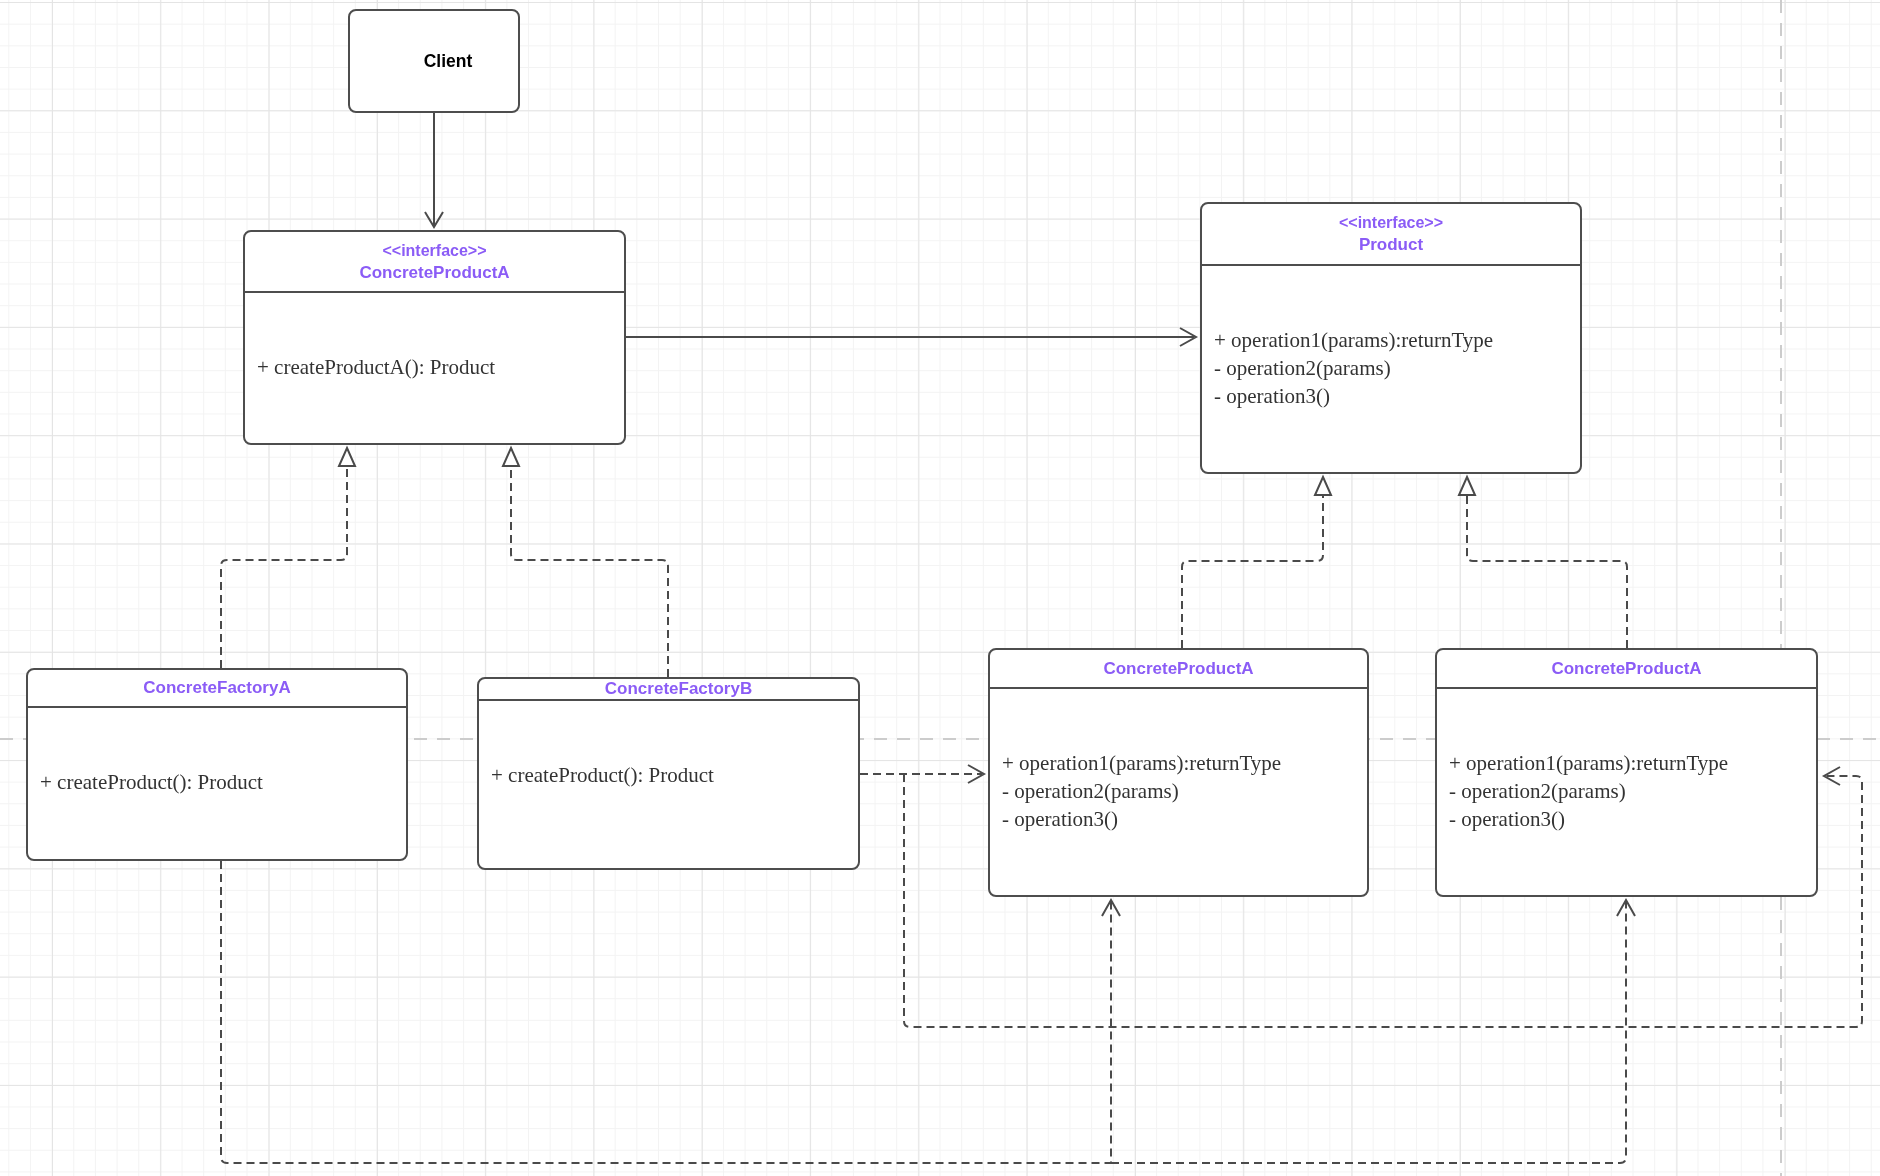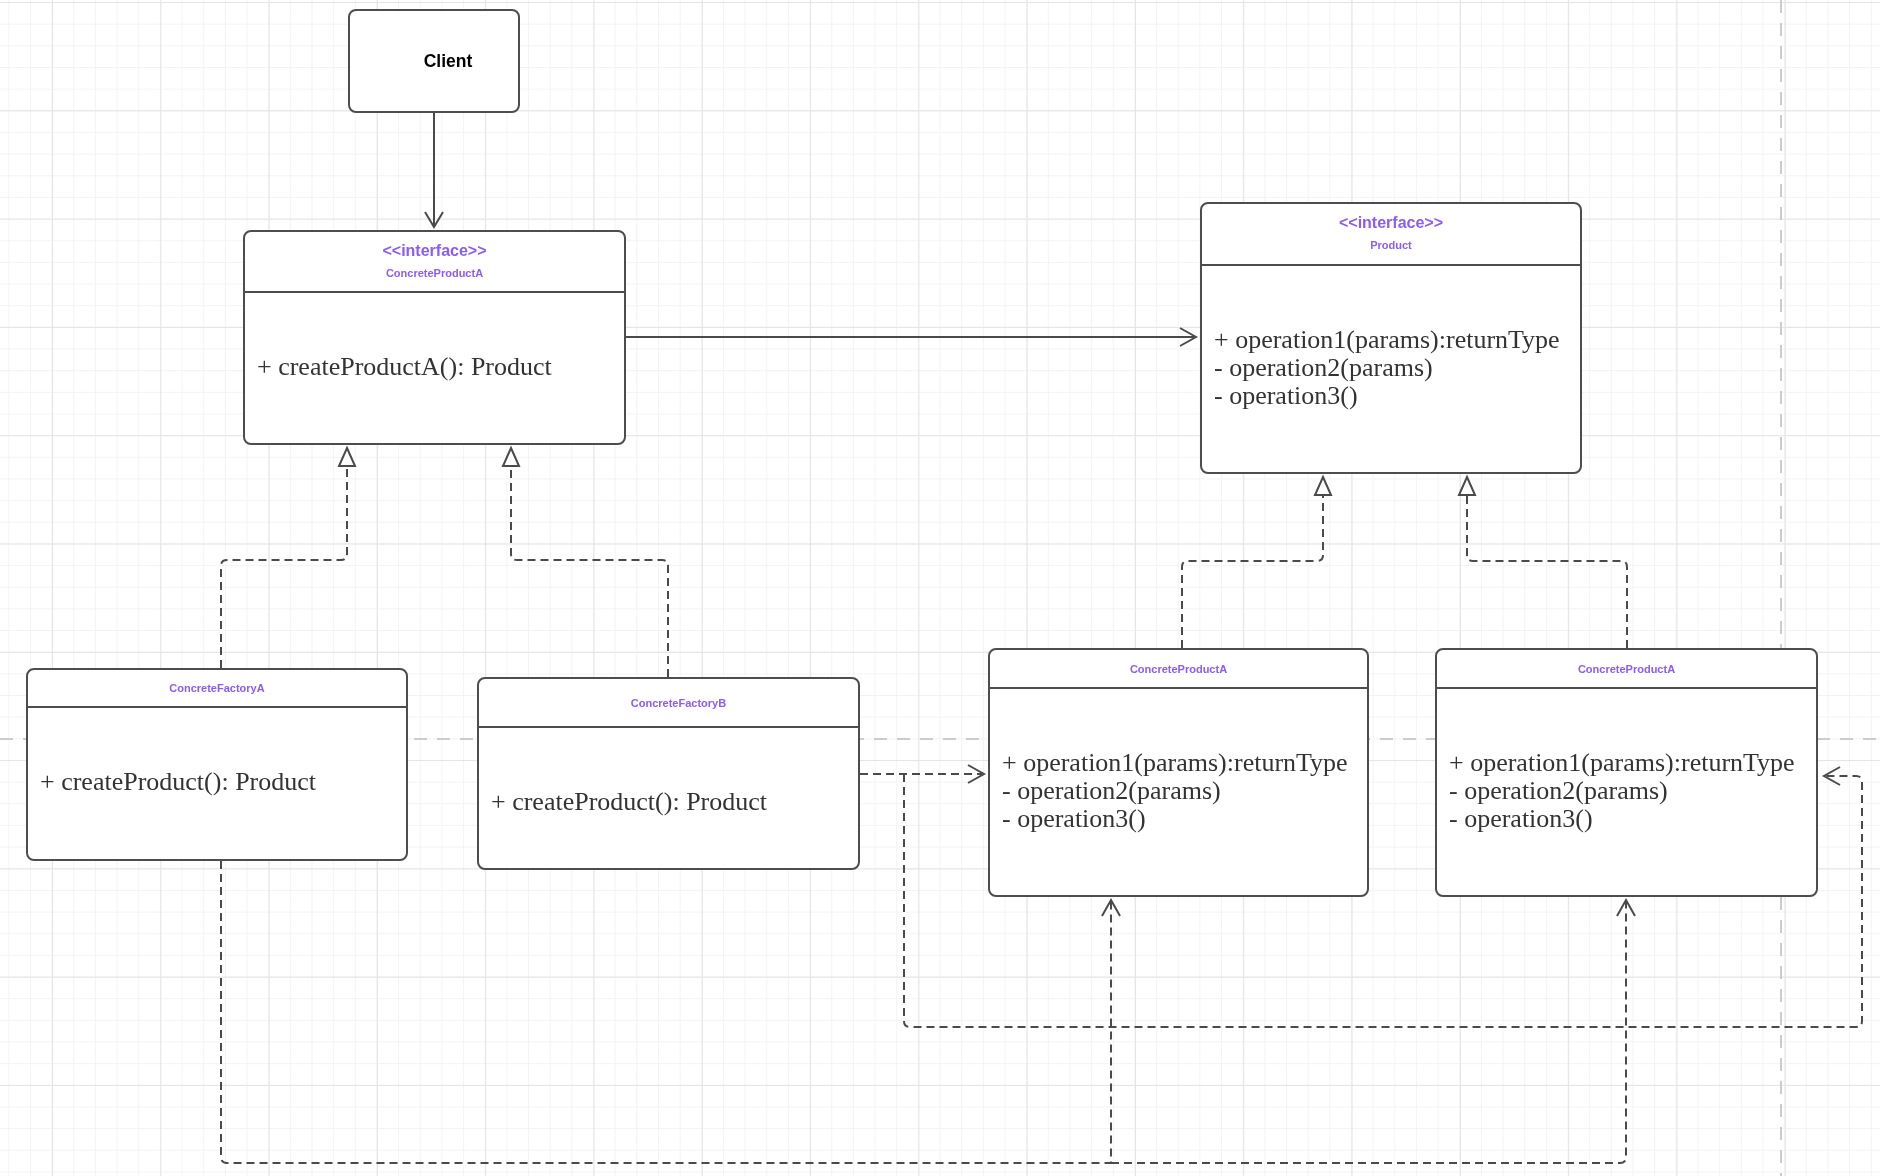--- a/index.html
+++ b/index.html
@@ -28,41 +28,41 @@
   .box-header{
     border-bottom:2px solid #4d4d4d;
     box-sizing:border-box;
     text-align:center;
     color:#8b5cf6;
     font-weight:bold;
   }
   .box-header.two-line{padding-top:8px;line-height:22px;}
   .box-header.one-line{display:flex;align-items:center;justify-content:center;}
   .stereotype{font-size:16px;font-weight:bold;}
-  .class-title{font-size:11px;font-weight:bold;}
+  .class-title{font-size:17px;font-weight:bold;}
   .box-methods{
     padding:60px 0 0 12px;
     font-family:"Liberation Serif","DejaVu Serif",serif;
-    font-size:26px;
+    font-size:21px;
     line-height:28px;
     color:#333333;
     white-space:nowrap;
   }
   .pt61{}
   
   #client{left:348px;top:9px;width:172px;height:104px;display:flex;align-items:center;justify-content:center;padding-left:28px;}
   #client .class-title{font-size:17.5px;}
   #abstract-factory{left:243px;top:230px;width:383px;height:215px;}
   #abstract-factory .box-header{height:61px;}
   #product{left:1200px;top:202px;width:382px;height:272px;}
   #product .box-header{height:62px;}
   #concrete-factory-a{left:26px;top:668px;width:382px;height:193px;}
   #concrete-factory-a .box-header{height:38px;}
   #concrete-factory-b{left:477px;top:677px;width:383px;height:193px;}
-  #concrete-factory-b .box-header{height:49px;padding-left:20px;}
+  #concrete-factory-b .box-header{height:22px;padding-left:20px;}
   #concrete-product-a{left:988px;top:648px;width:381px;height:249px;}
   #concrete-product-a .box-header{height:39px;}
   #concrete-product-b{left:1435px;top:648px;width:383px;height:249px;}
   #concrete-product-b .box-header{height:39px;}
 </style>
 </head>
 <body>
 
 <div id="canvas">
 

